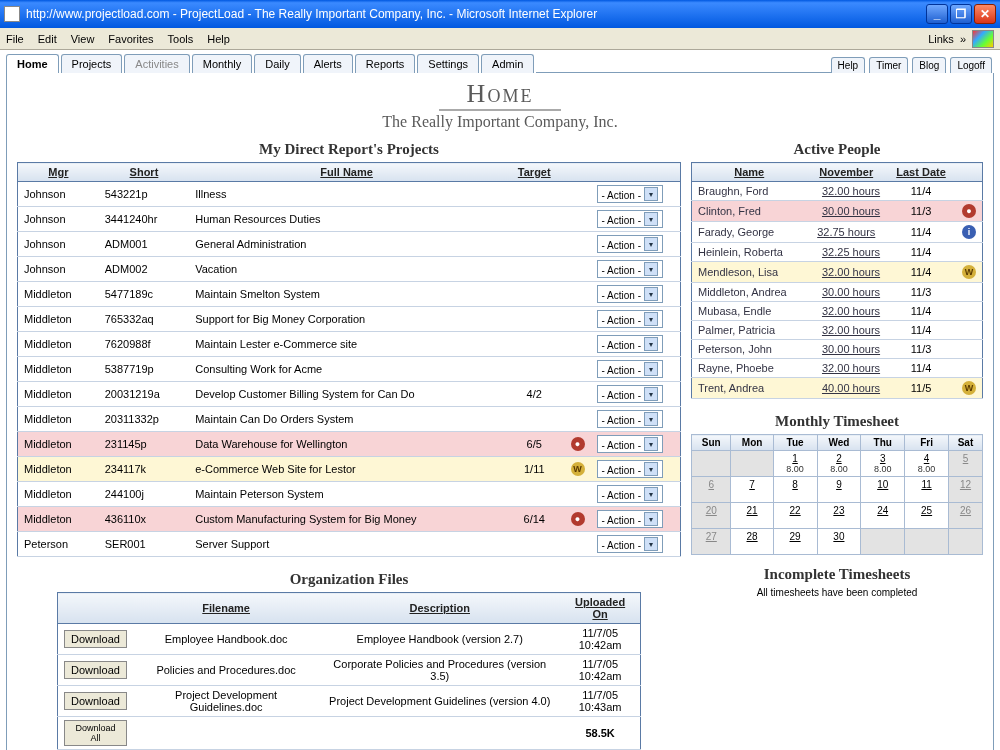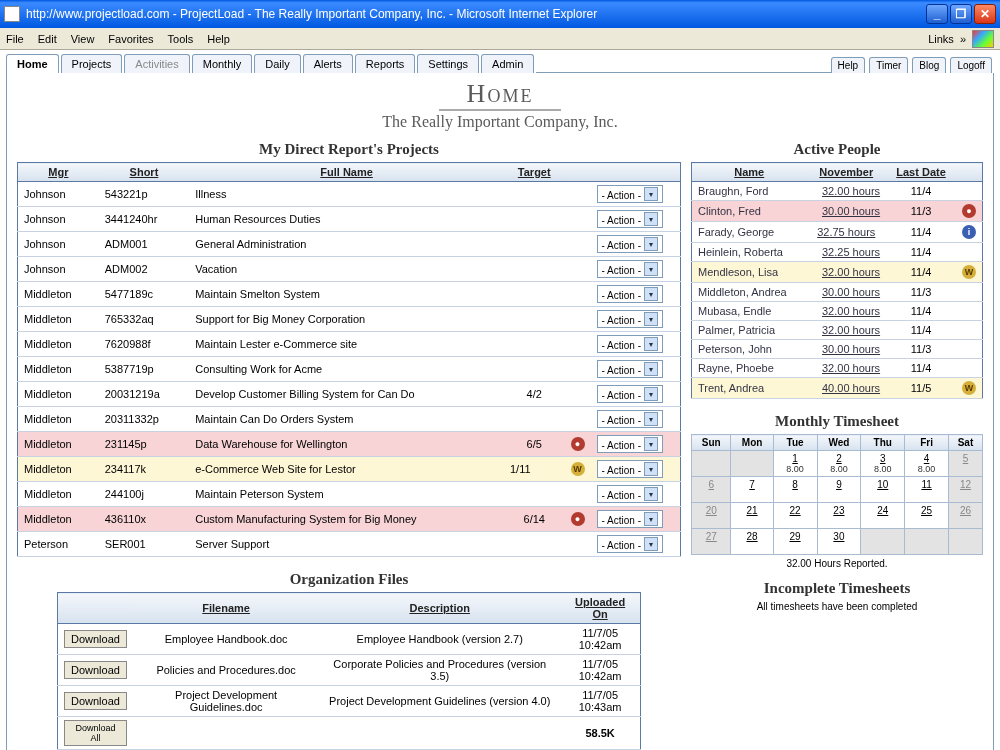--- a/index.html
+++ b/index.html
@@ -207,21 +207,21 @@
                 <td>231145p</td>
                 <td>Data Warehouse for Wellington</td>
                 <td style="text-align:center">6/5</td>
                 <td style="width:20px;text-align:center"><span class="badge red">●</span></td>
                 <td style="width:90px"><span class="action">- Action -<span class="chev">▾</span></span></td>
               </tr>
               <tr class="yellow">
                 <td>Middleton</td>
                 <td>234117k</td>
                 <td>e-Commerce Web Site for Lestor</td>
-                <td style="text-align:left">1/11</td>
+                <td style="text-align:center">1/11</td>
                 <td style="width:20px;text-align:center"><span class="badge gold">W</span></td>
                 <td style="width:90px"><span class="action">- Action -<span class="chev">▾</span></span></td>
               </tr>
               <tr>
                 <td>Middleton</td>
                 <td>244100j</td>
                 <td>Maintain Peterson System</td>
                 <td style="text-align:center"></td>
                 <td style="width:20px;text-align:center"></td>
                 <td style="width:90px"><span class="action">- Action -<span class="chev">▾</span></span></td>
@@ -466,21 +466,20 @@
                   </td>
                   <td>
                     <div class="d">30</div>
                   </td>
                   <td class="gray"></td>
                   <td class="gray"></td>
                   <td class="gray"></td>
                 </tr>
               </tbody>
           </table>
-          <div class="calnote">32.00 Hours Reported.</div>
         </div>
 
         <div class="incomplete">
           <div class="section-title">Incomplete Timesheets</div>
           <div style="font-size:10px;">All timesheets have been completed</div>
         </div>
       </div>
     </div>
   </div>
 </div>

